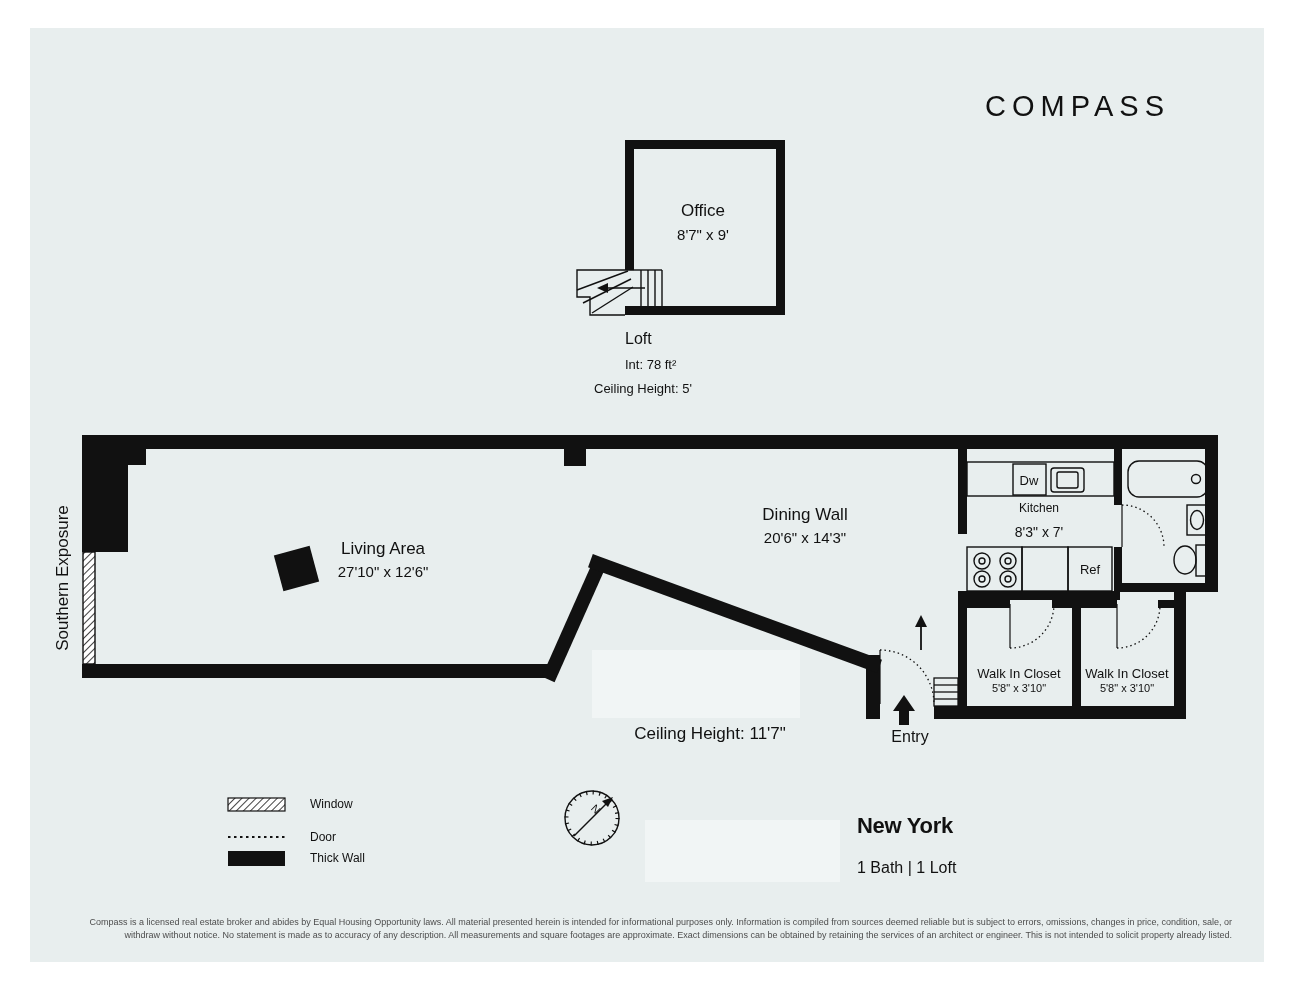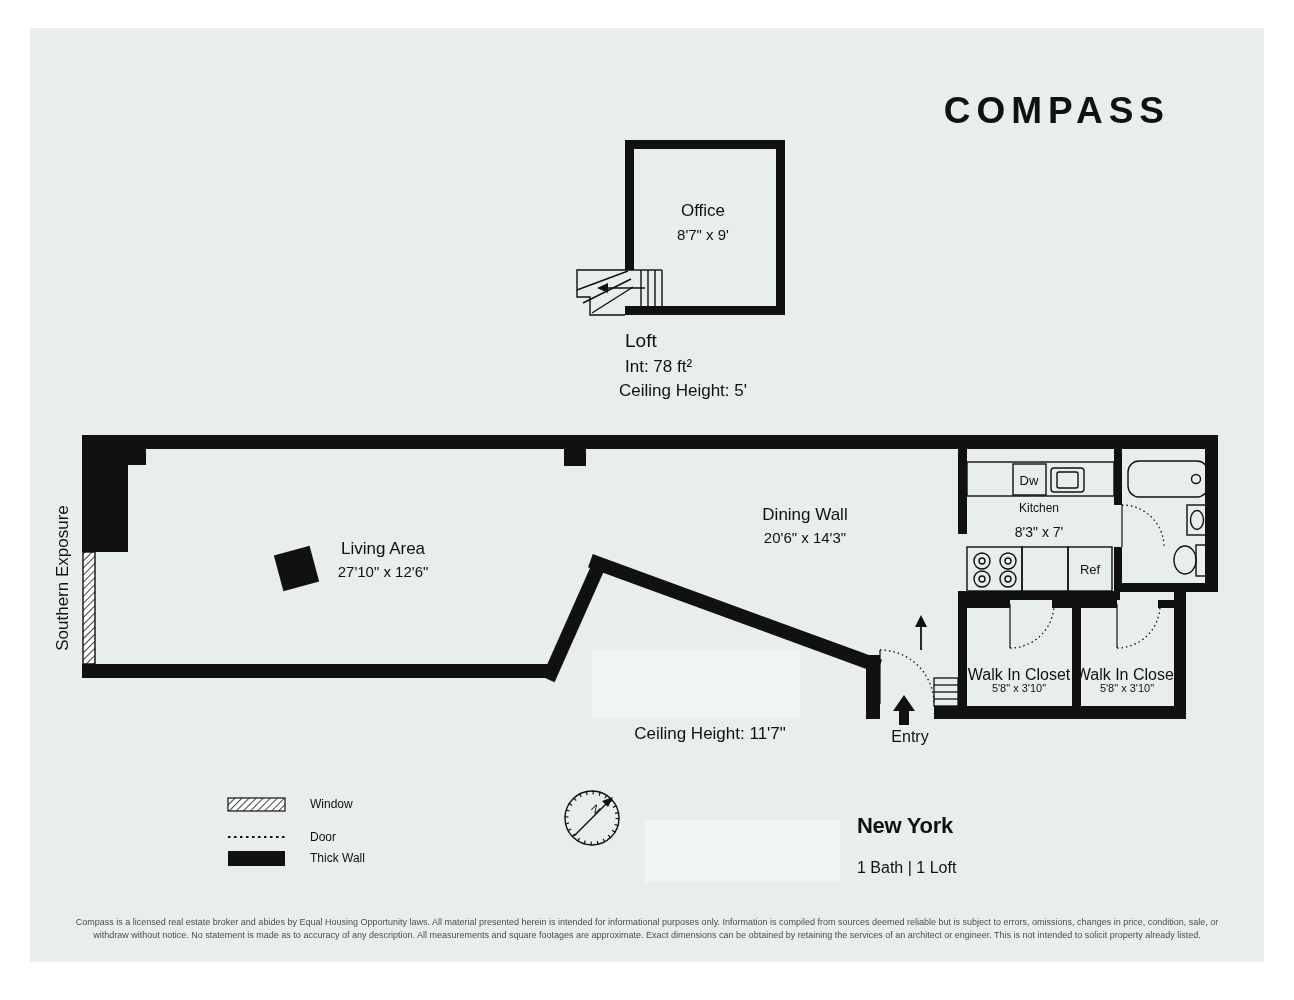--- a/index.html
+++ b/index.html
@@ -5,32 +5,32 @@
   html,body{margin:0;padding:0;background:#fff}
   .page{position:relative;width:1294px;height:1000px;background:#ffffff;font-family:"Liberation Sans",sans-serif;color:#111;overflow:hidden}
   .canvas{position:absolute;left:30px;top:28px;width:1234px;height:934px;background:#e8eeee}
   .plan-svg{position:absolute;left:0;top:0;z-index:1}
   .lbl{position:absolute;white-space:nowrap;z-index:2}
   .cx{transform:translateX(-50%)}
   .room{font-size:17px}
   .dims{font-size:15px}
   .kname{font-size:12px}
   .kdims{font-size:14px}
-  .sroom{font-size:16px}
+  .sroom{font-size:13px}
   .sdims{font-size:11px}
-  .loft-title{font-size:19px}
-  .loft-meta{font-size:17px}
+  .loft-title{font-size:16px}
+  .loft-meta{font-size:13px}
   .entry-lbl{font-size:16px}
   .ceiling-lbl{font-size:17px}
   .exposure{font-size:17px;transform:translate(-50%,-50%) rotate(-90deg)}
-  .logo{font-size:37px;font-weight:700;letter-spacing:6px;transform:translateX(-100%)}
+  .logo{font-size:29px;font-weight:400;letter-spacing:6px;transform:translateX(-100%)}
   .addr{font-size:22px;font-weight:700;letter-spacing:-0.3px}
   .summary{font-size:16px}
   .legend-label{font-size:12px}
-  .disclaimer{font-size:9px;color:#4d4d4d;line-height:13px;width:1170px;text-align:center;transform:translateX(-50%);white-space:normal}
+  .disclaimer{font-size:9px;color:#4d4d4d;line-height:13px;width:1170px;text-align:right;transform:translateX(-50%);white-space:normal}
 </style>
 </head>
 <body>
 
 <div class="page">
   <div class="canvas"></div>
 
   <svg class="plan-svg" width="1294" height="1000" viewBox="0 0 1294 1000">
     <defs>
       <pattern id="hatch" width="5" height="5" patternUnits="userSpaceOnUse" patternTransform="rotate(45)">
@@ -165,21 +165,21 @@
       <rect x="228" y="851" width="57" height="15" fill="#111"></rect>
     </g>
   </svg>
 
   <div class="lbl logo" style="left:1170px;top:90px">COMPASS</div>
 
   <div class="lbl cx room" style="left:703px;top:201px">Office</div>
   <div class="lbl cx dims" style="left:703px;top:226px">8'7" x 9'</div>
   <div class="lbl loft-title" style="left:625px;top:330px">Loft</div>
   <div class="lbl loft-meta" style="left:625px;top:357px">Int: 78 ft²</div>
-  <div class="lbl loft-meta" style="left:619px;top:381px">Ceiling Height: 5'</div>
+  <div class="lbl loft-meta" style="left:594px;top:381px">Ceiling Height: 5'</div>
 
   <div class="lbl exposure" style="left:63px;top:578px">Southern Exposure</div>
 
   <div class="lbl cx room" style="left:383px;top:539px">Living Area</div>
   <div class="lbl cx dims" style="left:383px;top:563px">27'10" x 12'6"</div>
 
   <div class="lbl cx room" style="left:805px;top:505px">Dining Wall</div>
   <div class="lbl cx dims" style="left:805px;top:529px">20'6" x 14'3"</div>
 
   <div class="lbl cx kname" style="left:1039px;top:501px">Kitchen</div>

